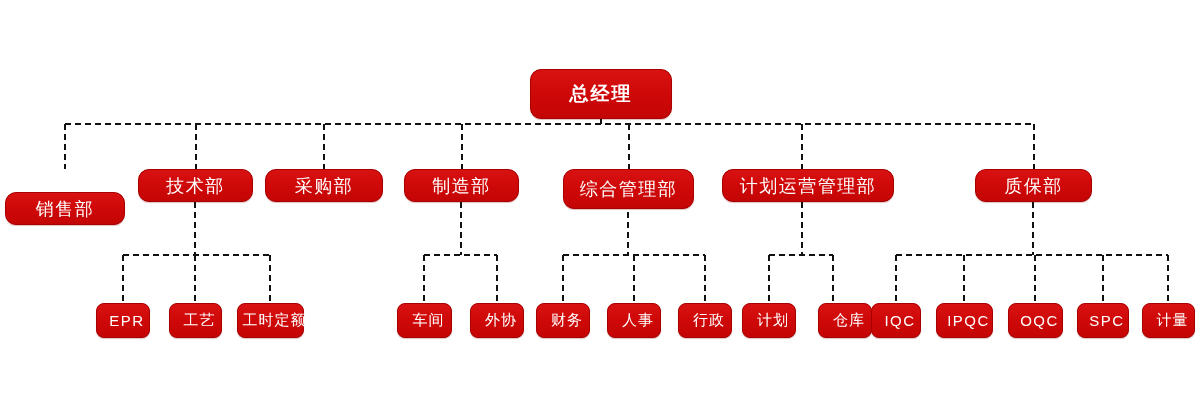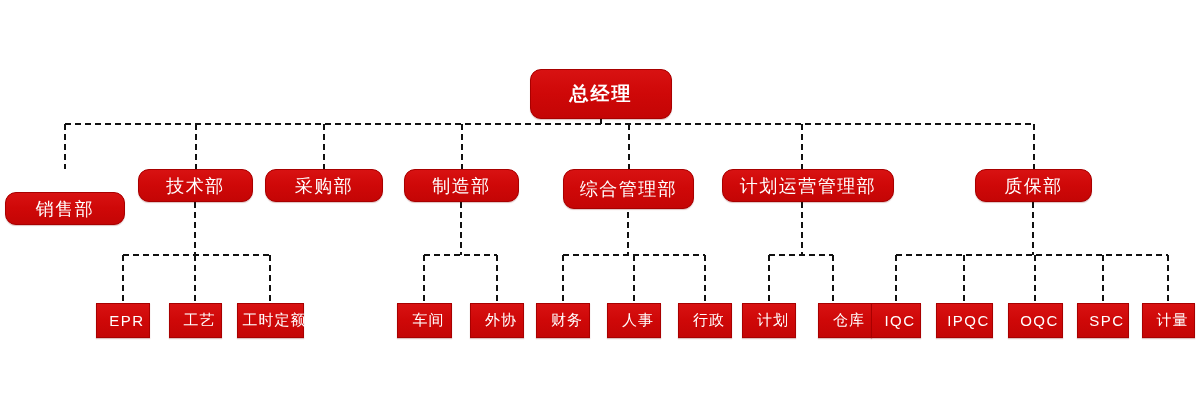--- a/index.html
+++ b/index.html
@@ -47,21 +47,21 @@
     font-size: 19px;
     font-weight: bold;
     letter-spacing: 2px;
   }
   .node.level-2 {
     border-radius: 11px;
     font-size: 18px;
     letter-spacing: 1.5px;
   }
   .node.level-3 {
-    border-radius: 0;
+    border-radius: 8px;
     font-size: 15px;
     letter-spacing: 1px;
     padding-left: 8px;
   }
   .node.level-3.latin {
     letter-spacing: 1.5px;
   }
 </style>
 </head>
 <body>

